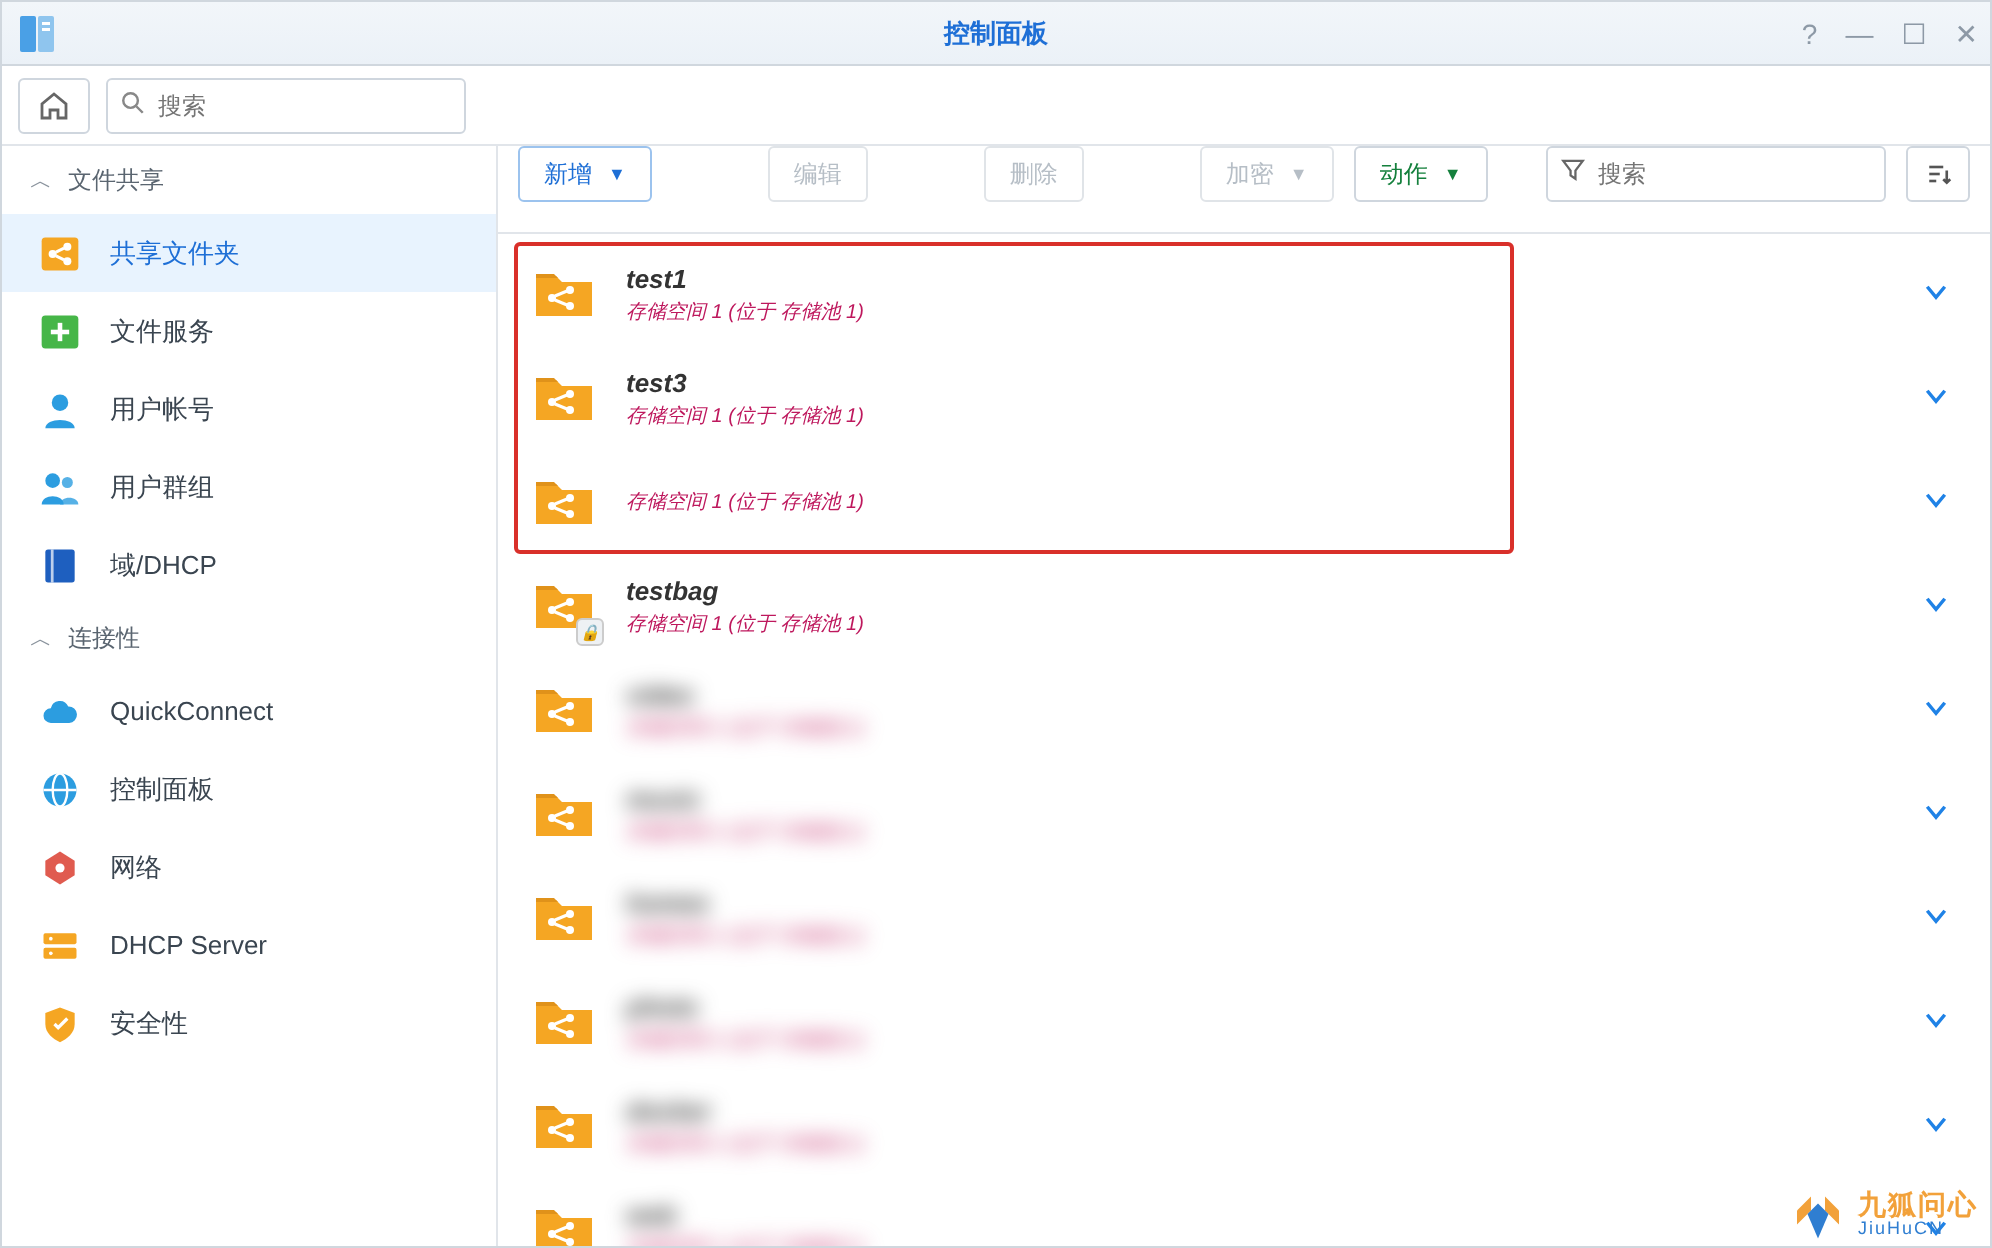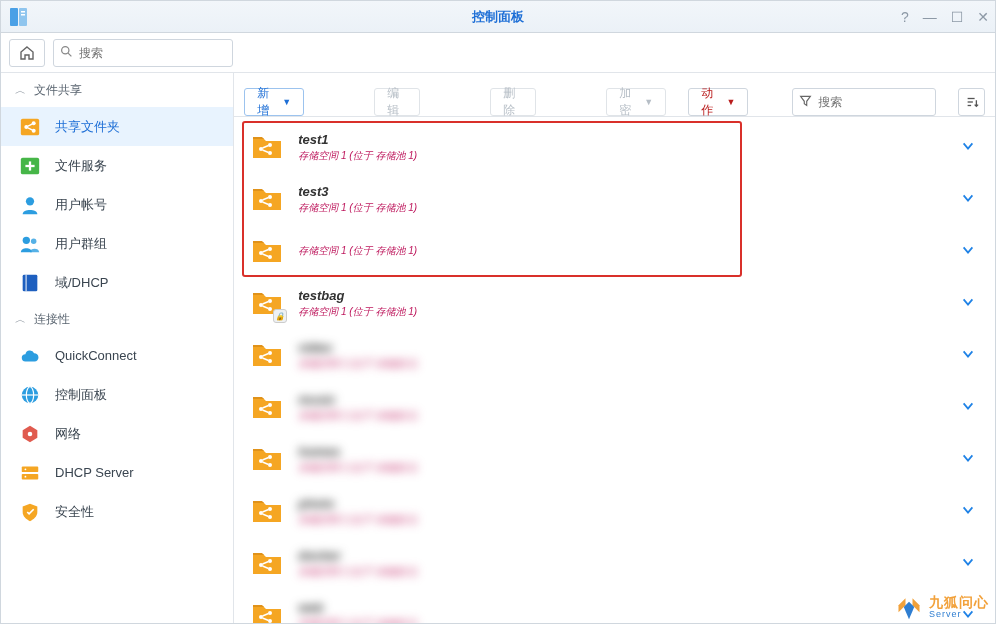--- a/index.html
+++ b/index.html
@@ -21,22 +21,22 @@
   .sidebar { width: 248px; border-right: 1px solid #e1e5ea; background: #fff; overflow: hidden; }
   .content { flex: 1; background: #fff; display: flex; flex-direction: column; }
 
   .group-header { height: 34px; display: flex; align-items: center; gap: 8px; padding: 0 14px; font-size: 12px; color: #5a6570; cursor: pointer; }
   .group-header .chev { color: #8a939d; font-size: 11px; }
 
   .nav-item { height: 39px; display: flex; align-items: center; gap: 14px; padding: 0 14px 0 18px; font-size: 13px; color: #3a4550; cursor: pointer; }
   .nav-item.active { background: #e8f3fe; color: #1e6fd6; }
   .nav-icon { width: 22px; height: 22px; display: flex; align-items: center; justify-content: center; }
 
-  .ctoolbar { height: 44px; border-bottom: 1px solid #e1e5ea; display: flex; align-items: flex-end; padding: 0 10px; gap: 22px; }
-  .btn { height: 28px; padding: 0 12px; border: 1px solid #cfd6de; border-radius: 3px; background: #fff; font-size: 12px; color: #b91c1c; display: flex; align-items: center; gap: 6px; cursor: pointer; }
+  .ctoolbar { height: 44px; border-bottom: 1px solid #e1e5ea; display: flex; align-items: flex-start; padding: 0 10px; gap: 10px; }
+  .btn { height: 28px; padding: 0 12px; border: 1px solid #cfd6de; border-radius: 3px; background: #fff; font-size: 12px; color: #15803d; display: flex; align-items: center; gap: 6px; cursor: pointer; }
   .btn.primary { color: #1e6fd6; border-color: #9cc3ee; }
   .btn.disabled { color: #b6bec6; border-color: #e0e4e8; cursor: default; margin-left: 48px; }
   .btn .caret { font-size: 9px; margin-left: 2px; }
   .spacer { flex: 1; }
   .search-right { width: 170px; height: 28px; border: 1px solid #cfd6de; border-radius: 3px; display: flex; align-items: center; padding: 0 6px; gap: 6px; }
   .search-right input { border: none; outline: none; width: 100%; font-size: 12px; }
   .sort-btn { width: 32px; height: 28px; border: 1px solid #cfd6de; border-radius: 3px; display: flex; align-items: center; justify-content: center; font-size: 13px; color: #555; cursor: pointer; }
 
   .listwrap { flex: 1; overflow: auto; padding: 4px 0 0 0; position: relative; font-style: italic; }
   .highlight-box { position: absolute; border: 2px solid #d9302a; border-radius: 3px; left: 8px; top: 4px; width: 500px; height: 156px; pointer-events: none; }
@@ -428,15 +428,15 @@
 </div>
 
 <div class="watermark">
   <svg width="28" height="28" viewBox="0 0 32 32">
       <path d="M4 14 L12 6 L12 14 L4 22 Z" fill="#f2a13a"></path>
       <path d="M28 14 L20 6 L20 14 L28 22 Z" fill="#f2a13a"></path>
       <path d="M10 16 L16 10 L22 16 L16 30 Z" fill="#2f7ed1"></path>
     </svg>
   <div>
     <div class="wtxt">九狐问心</div>
-    <div class="wsub">Server</div>
+    <div class="wsub">JiuHuCN</div>
   </div>
 </div>
 
 </body></html>

